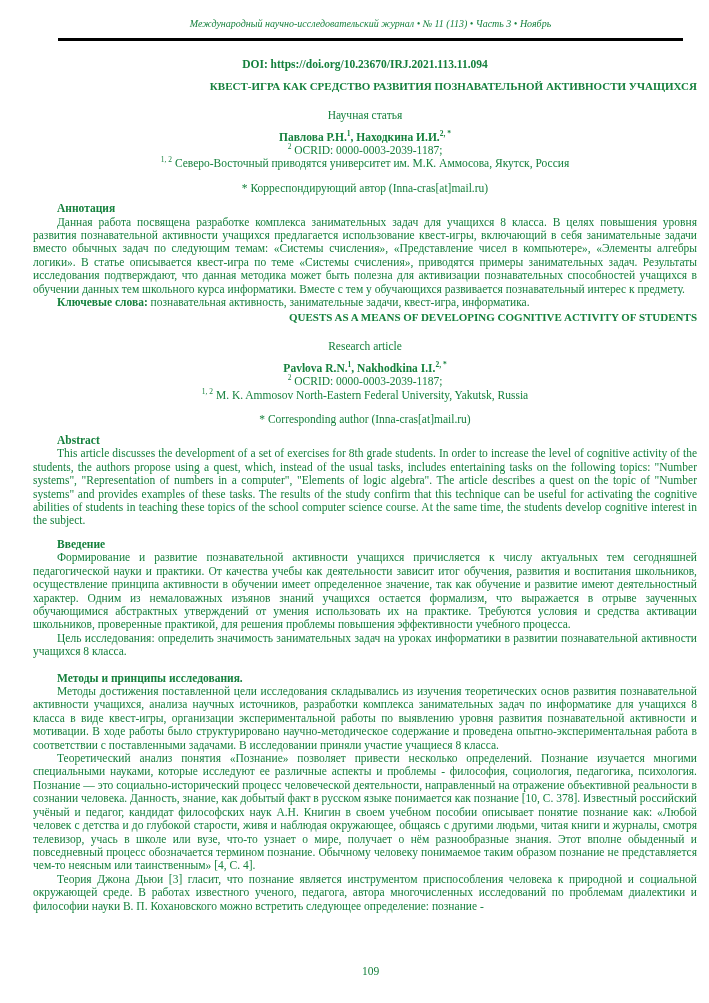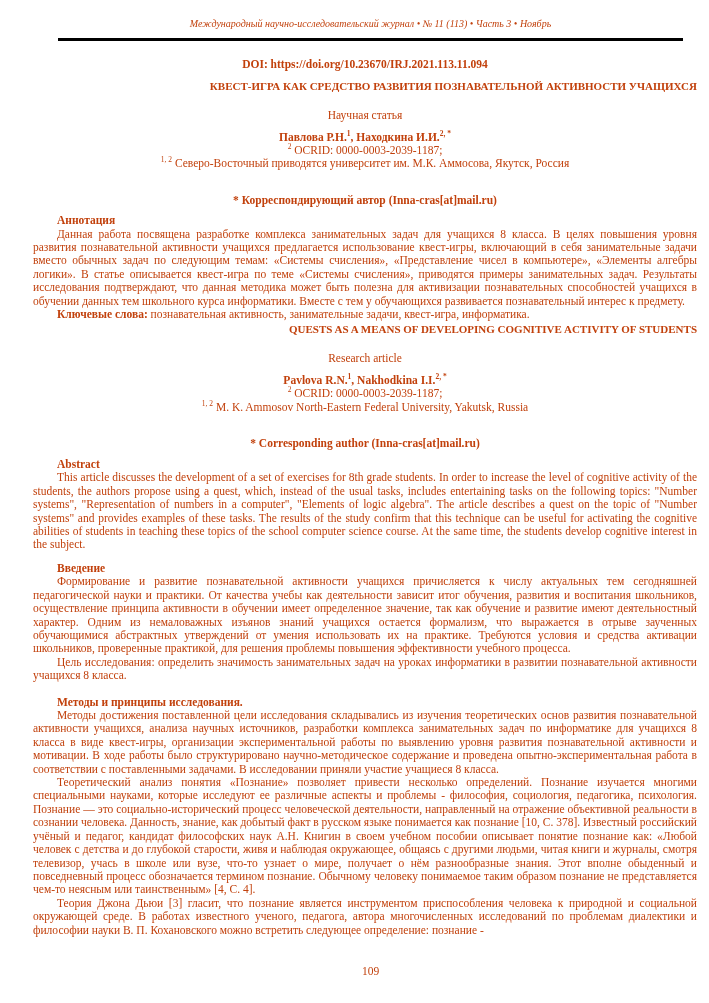--- a/index.html
+++ b/index.html
@@ -1,19 +1,19 @@
 <!DOCTYPE html>
 <html lang="ru"><head>
 <meta charset="utf-8">
 <style>
   html,body{margin:0;padding:0;background:#ffffff;}
   .page{
     position:relative;
     width:709px;height:1003px;
-    background:#fff;color:#c2410c;
+    background:#fff;color:#15803d;
     font-family:"Liberation Serif","DejaVu Serif",serif;
     overflow:hidden;
   }
   .journal-header{
     margin:0 26px 0 58px;
     padding-top:18px;
     text-align:center;
     font-style:italic;
     font-size:10px;line-height:12px;
   }
@@ -25,21 +25,21 @@
     margin:0 12px 0 33px;
     font-size:11.5px;line-height:13.4px;
   }
   .c{text-align:center;}
   .b{font-weight:bold;}
   .doi{margin-top:16px;font-size:11.5px;line-height:14px;}
   .title{margin-top:8px;font-size:11px;line-height:15px;text-align:right;}
   .subtitle{margin-top:14px;line-height:14px;}
   .authors{margin-top:8px;line-height:14px;}
   .meta{line-height:13.5px;}
-  .corresp{margin-top:23px;line-height:13.5px;font-weight:bold;}
+  .corresp{margin-top:11px;line-height:13.5px;}
   .sect-head{margin-top:7px;font-weight:bold;text-indent:24px;line-height:13.5px;}
   .para{
     margin:0;text-align:justify;text-indent:24px;
   }
   .intro-head{margin-top:10px;}
   .methods-head{margin-top:13px;}
   .en-title{margin-top:1px;}
   sup{font-size:7.5px;line-height:0;}
   .page-number{
     position:absolute;left:44px;right:12px;bottom:26px;

